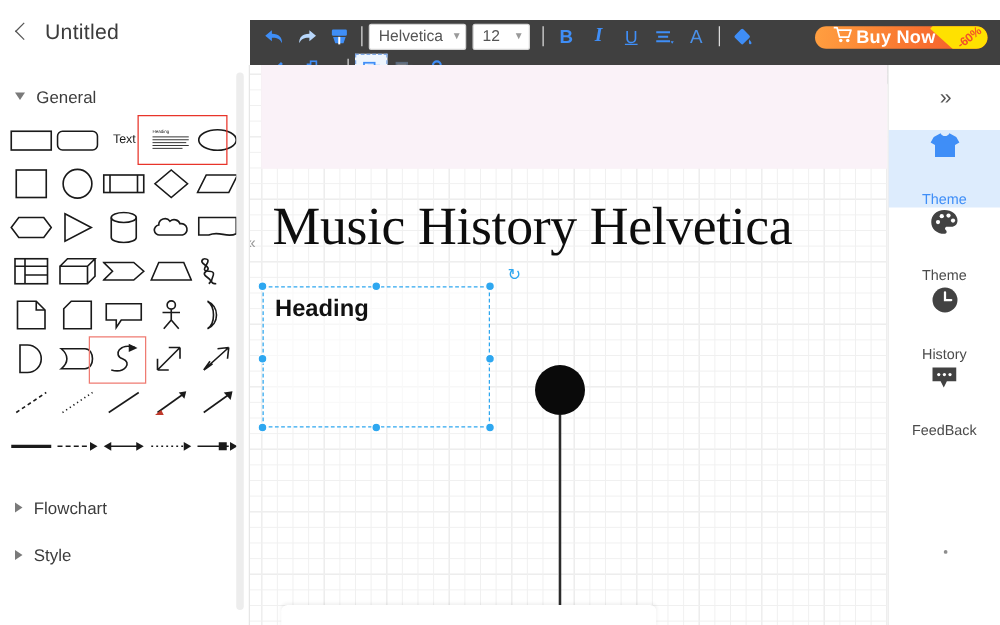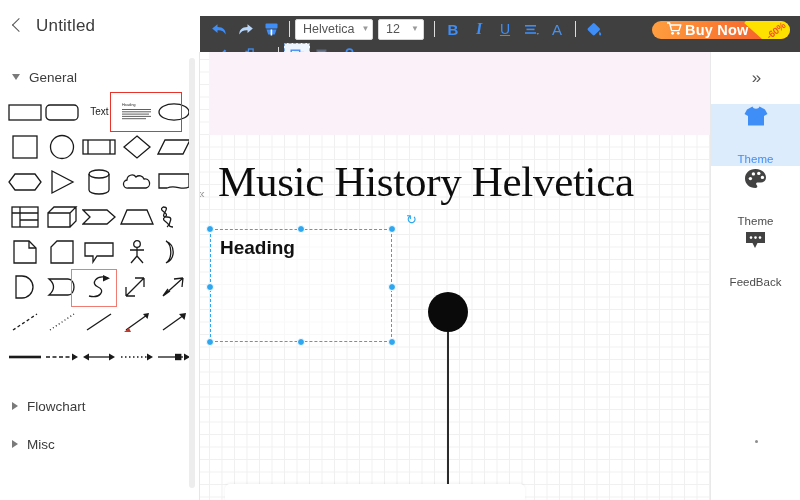--- a/index.html
+++ b/index.html
@@ -551,21 +551,21 @@
       <div class="hl-box hl-text"></div>
       <div class="hl-box hl-line"></div>
     </div>
 
     <div class="section-head" style="margin-top:19px;">
       <span class="tri tri-right"></span>
       <span>Flowchart</span>
     </div>
     <div class="section-head" style="margin-top:12px;">
       <span class="tri tri-right"></span>
-      <span>Misc</span>
+      <span>Style</span>
     </div>
 
     <div class="sb-scroll"></div>
   </div>
 
   <div class="canvas">
     <div class="grid-layer"></div>
     <div class="pink-band"></div>
 
     <div class="canvas-title">Music History Helvetica</div>
@@ -609,20 +609,29 @@
           <path d="M11.5 1 C5.2 1 1 5.2 1 10.5 C1 15.8 5.2 20 11.5 20 c2.2 0 2.2 -2 1.1 -3 c-1.1 -1 -.5 -2.6 1.1 -2.6 H17 c3 0 5 -2 5 -5 C22 4.7 17.5 1 11.5 1 Z" fill="#424242"></path>
           <circle cx="6.4" cy="10.6" r="1.7" fill="#fff"></circle>
           <circle cx="9.4" cy="5.9" r="1.7" fill="#fff"></circle>
           <circle cx="14.8" cy="5.4" r="1.7" fill="#fff"></circle>
           <circle cx="18.4" cy="9.4" r="1.7" fill="#fff"></circle>
         </svg>
       </span>
       <span class="rp-label">Theme</span>
     </div>
 
+    <div class="rp-item">
+      <span>
+        <svg width="22" height="22" viewBox="0 0 22 22">
+          <circle cx="11" cy="11" r="10" fill="#424242"></circle>
+          <path d="M11 4.8 V11 H16" fill="none" stroke="#fff" stroke-width="1.8" stroke-linecap="round"></path>
+        </svg>
+      </span>
+      <span class="rp-label">History</span>
+    </div>
 
     <div class="rp-item">
       <span>
         <svg width="23" height="20" viewBox="0 0 23 20">
           <path d="M2 2 H21 V13 H13.5 L11 18 L8.5 13 H2 Z" fill="#424242"></path>
           <circle cx="7" cy="7.6" r="1.3" fill="#fff"></circle>
           <circle cx="11.5" cy="7.6" r="1.3" fill="#fff"></circle>
           <circle cx="16" cy="7.6" r="1.3" fill="#fff"></circle>
         </svg>
       </span>

